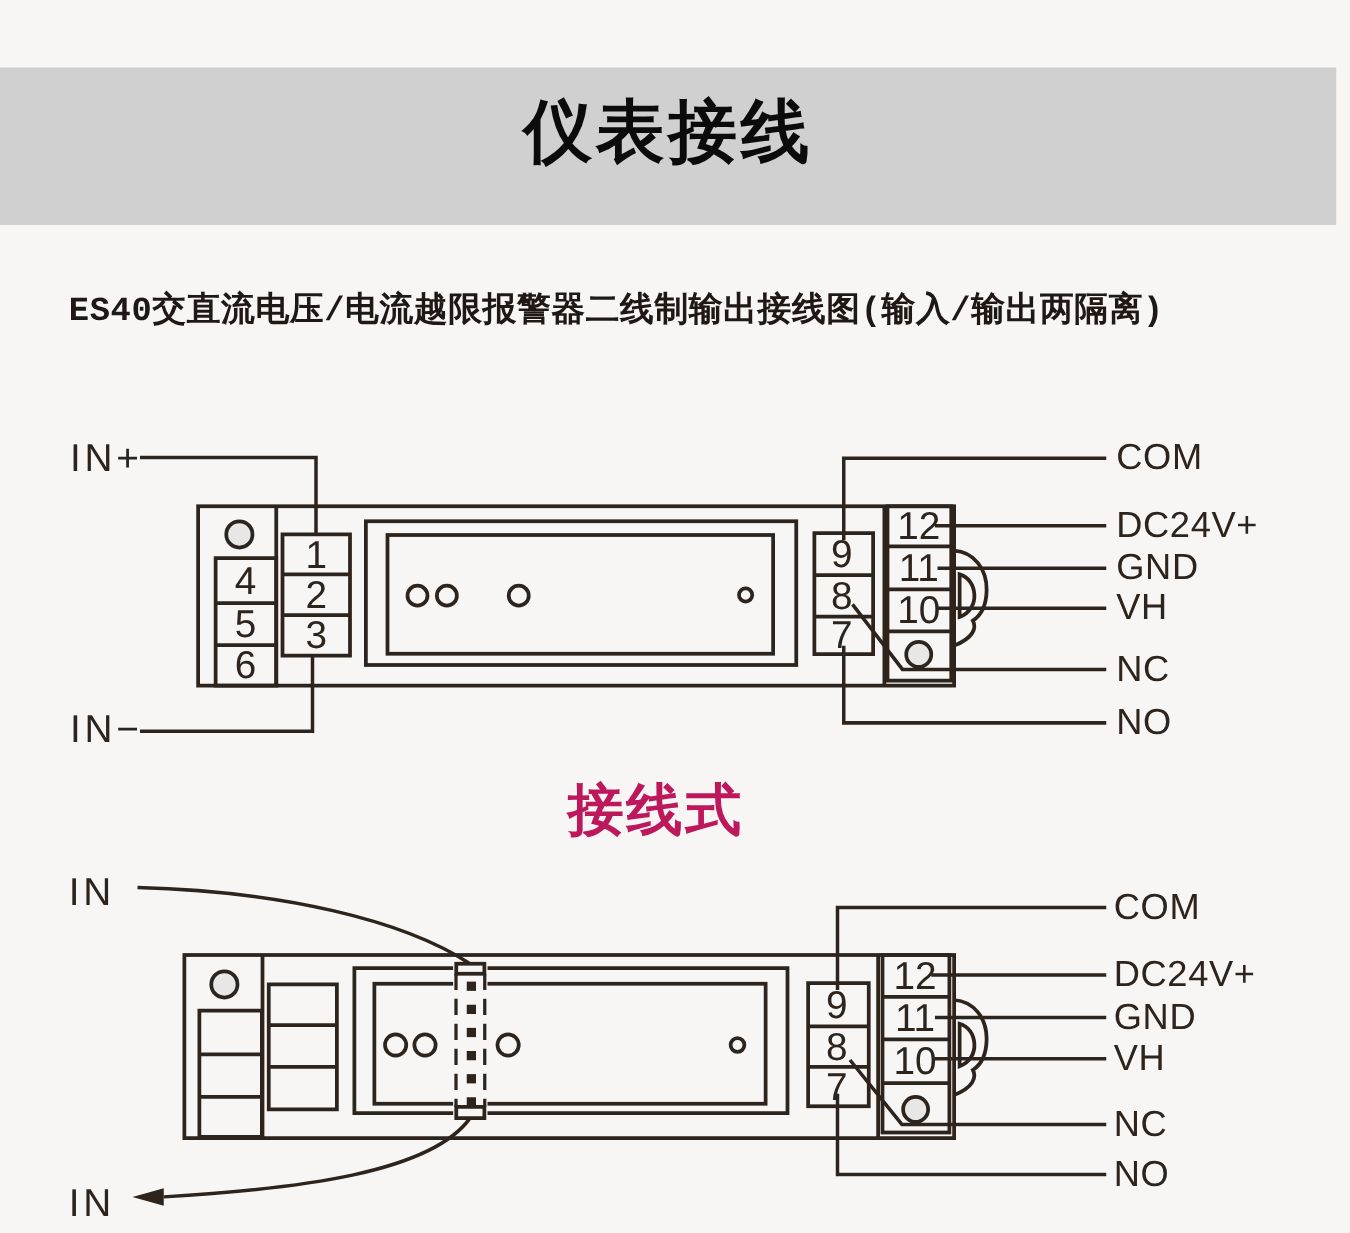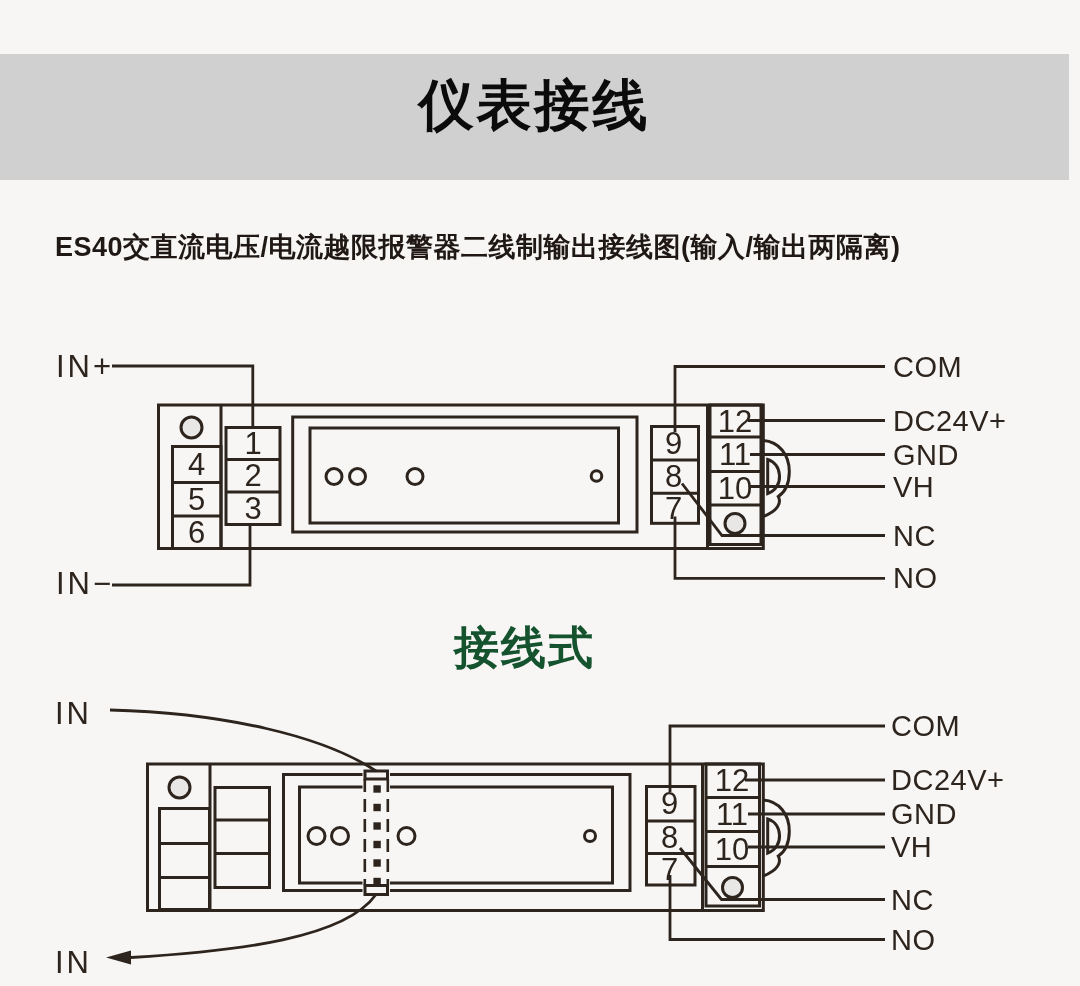--- a/index.html
+++ b/index.html
@@ -15,25 +15,25 @@
   }
   .header-title{
     margin:0;padding-top:24px;
     font-size:55px;line-height:1;font-weight:700;color:#0b0b0b;letter-spacing:3px;
   }
   .header-subtitle{
     margin:7px 0 0 0;font-size:19px;line-height:1;color:#454141;font-weight:400;
   }
   .section-title{
     position:absolute;left:55px;top:229px;
-    font-size:27px;font-weight:700;color:#1f1814;letter-spacing:0.5px;white-space:nowrap;
+    font-size:27px;font-weight:700;color:#1f1814;letter-spacing:0.5px;white-space:nowrap;font-family:Liberation Mono, monospace;
   }
   .wiring-type-title{
     position:absolute;left:454px;top:618px;
-    font-size:45px;font-weight:600;color:#14532d;letter-spacing:2px;
+    font-size:45px;font-weight:600;color:#be185d;letter-spacing:2px;
   }
   svg{position:absolute;left:0;top:0;}
   svg text{font-family:"Liberation Sans","DejaVu Sans",sans-serif;fill:#2d241d;}
   .t-num{font-size:31px;}
   .t-out{font-size:29px;letter-spacing:0.5px;}
   .t-in{font-size:31px;letter-spacing:3px;}
   .ln{stroke:#2d241d;stroke-width:3;fill:none;}
   .wire{stroke:#2d241d;stroke-width:2.8;fill:none;}
   .hole{fill:#e9e7e6;stroke:#2d241d;stroke-width:3;}
   .dot{fill:none;stroke:#2d241d;stroke-width:3;}

